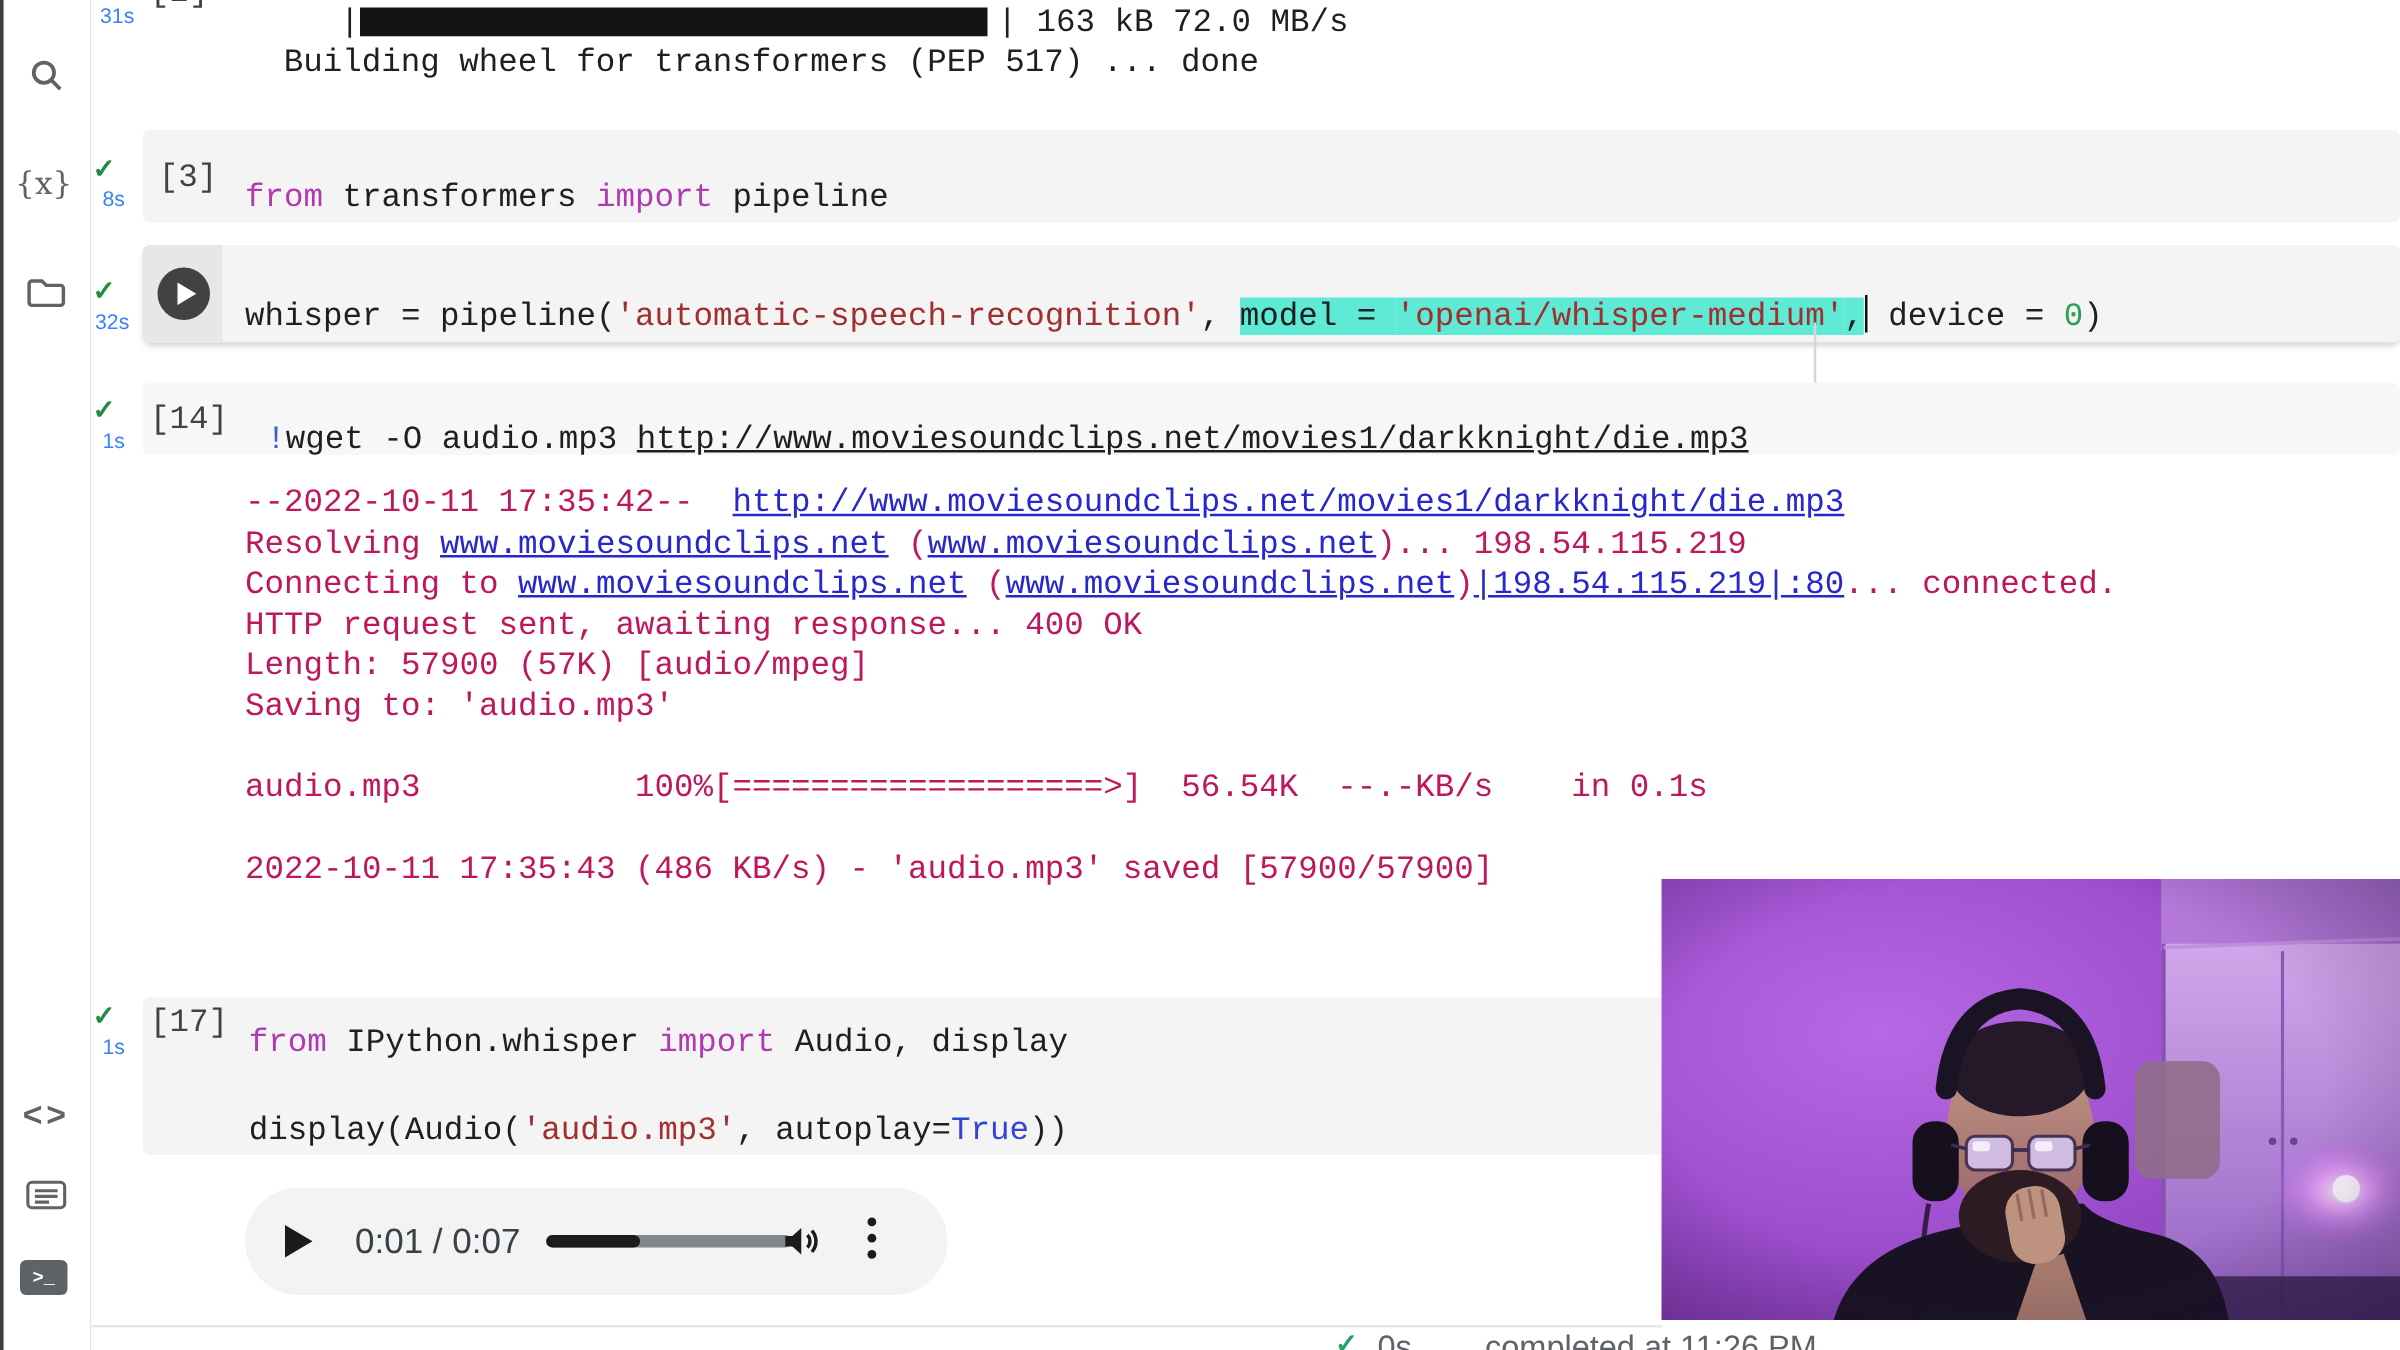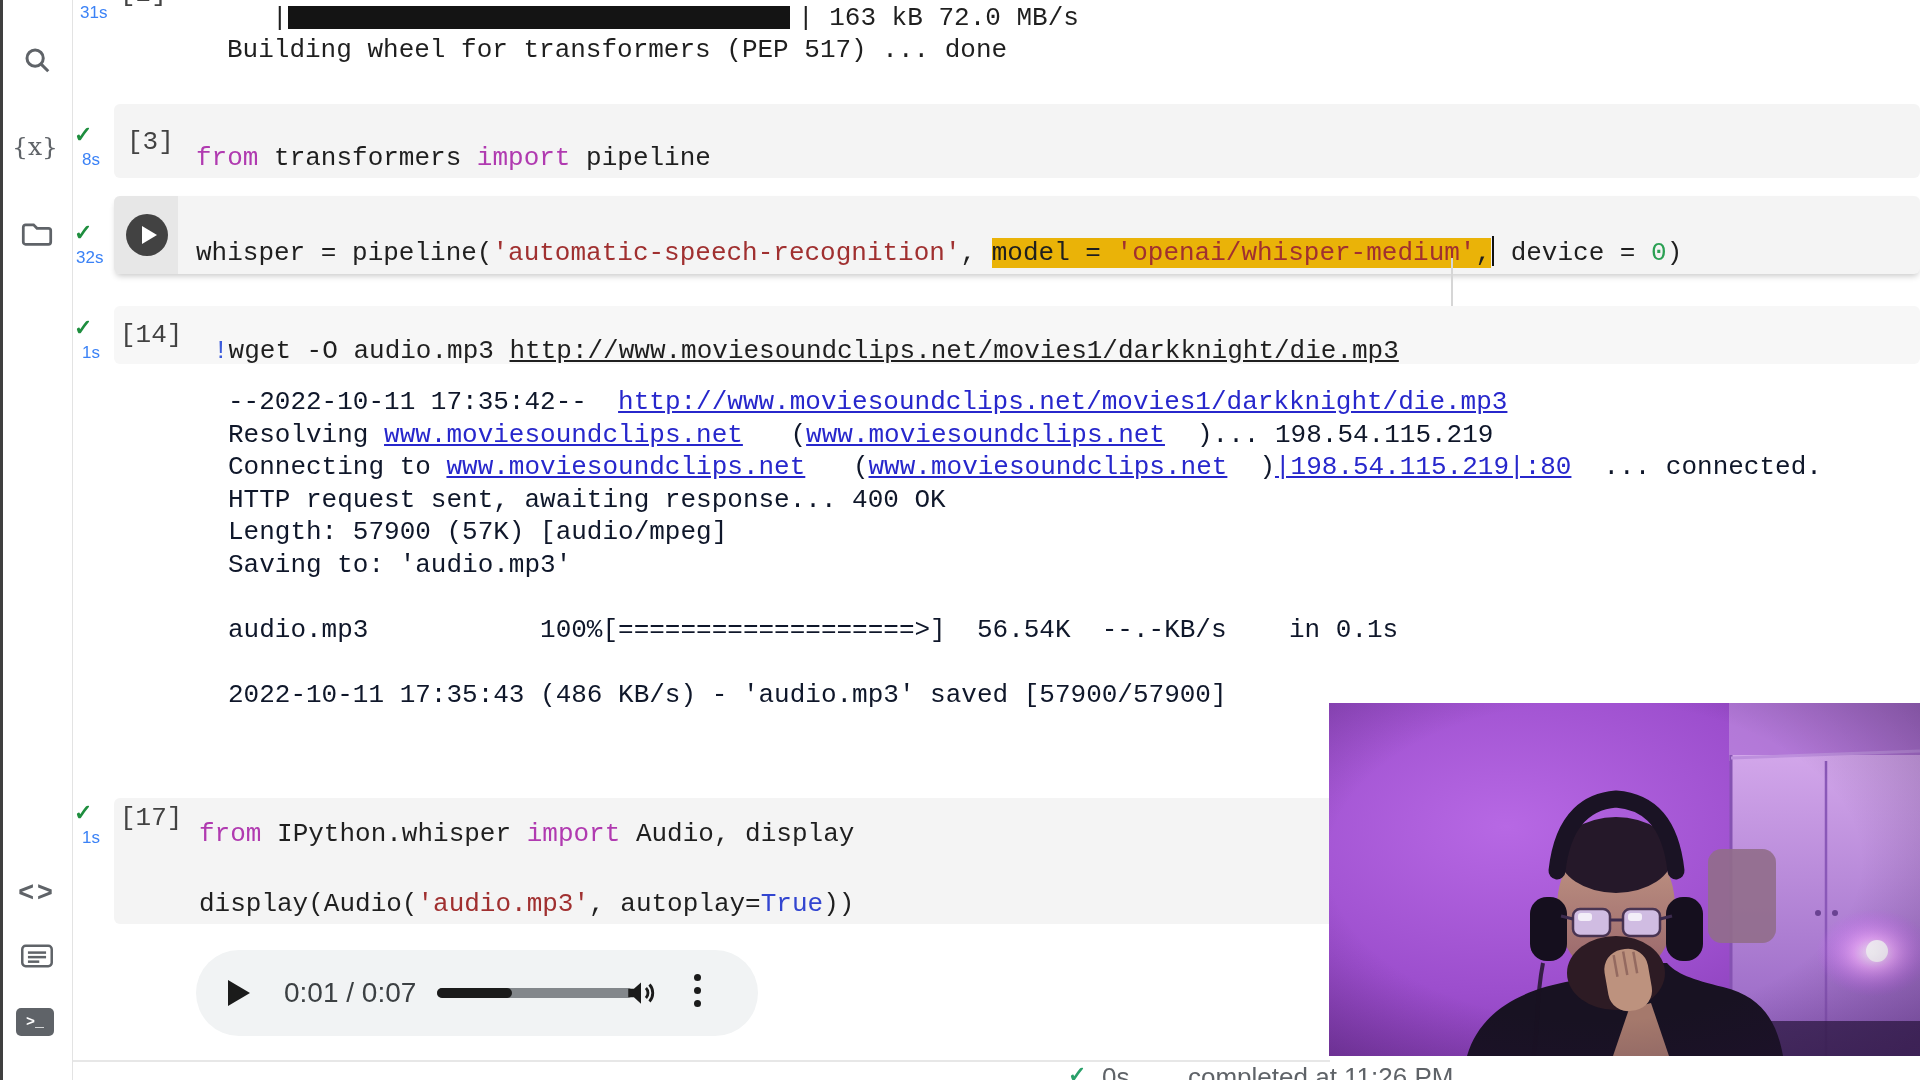--- a/index.html
+++ b/index.html
@@ -12,24 +12,24 @@
   .chk{font-size:22px;color:#1e8e3e;font-weight:bold;line-height:22px;}
   .cell{position:absolute;left:114px;width:1806px;background:#f4f4f4;border-radius:6px;}
   .exec-label{color:#424242;}
   
   .tk-pl{color:#1f1f1f;}
   .tk-kw{color:#b03ab0;}
   .tk-str{color:#a03030;}
   .tk-num{color:#2aa053;}
   .tk-bool{color:#3245d0;}
   .tk-bang{color:#3b5bdb;}
-  .tk-out{color:#0f172a;margin-left:32px;}
+  .tk-out{color:#be185d;}
   .tk-link{color:#2727cc;text-decoration:underline;cursor:pointer;}
   .tk-urldark{color:#1f1f1f;text-decoration:underline;}
-  .tk-sel{background:#eab308;}
+  .tk-sel{background:#5eead4;}
   .tk-cursor{display:inline-block;width:2px;height:30px;background:#111;vertical-align:-6px;margin:0 1px;}
   .out-line{white-space:pre;height:32.6px;font-family:"Liberation Mono","DejaVu Sans Mono",monospace;
             font-size:26px;line-height:32.6px;}
   
   .sidebar{position:absolute;left:3px;top:0;width:69px;height:1080px;background:#fff;border-right:1px solid #e3e3e3;}
   .sb-btn{position:absolute;width:40px;height:40px;display:flex;align-items:center;justify-content:center;
           color:#5f6368;cursor:pointer;}
   .codeline{cursor:text;margin-top:16px;}
   
   .player{position:absolute;left:196px;top:950px;width:562px;height:86px;background:#f1f3f4;border-radius:43px;}

